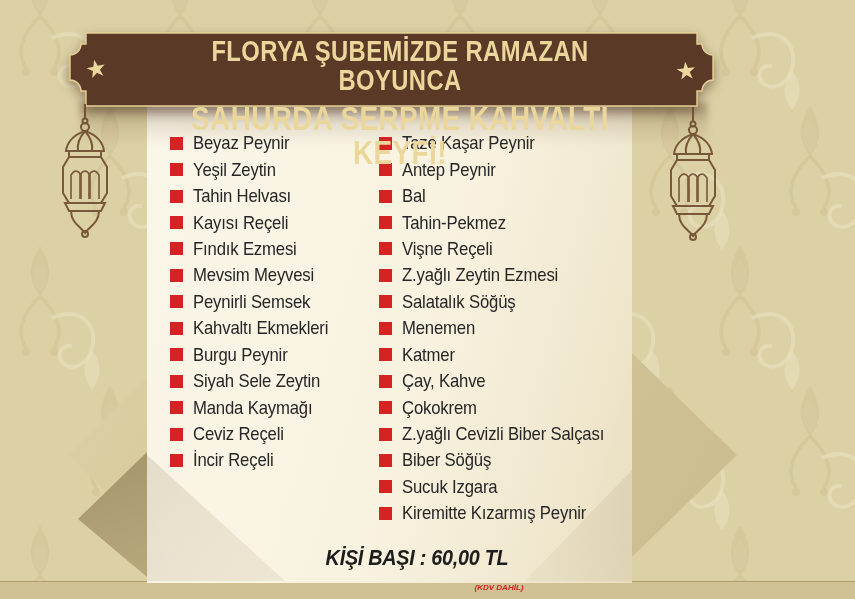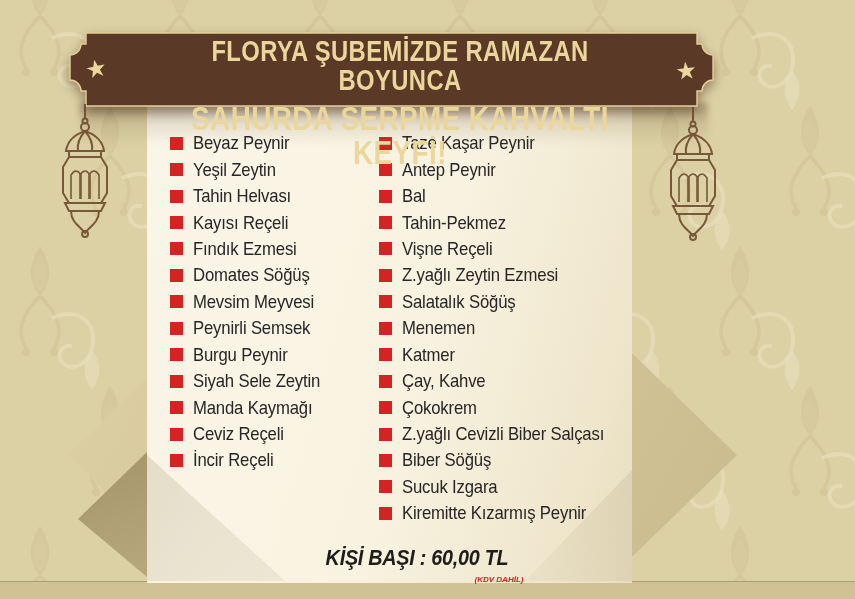--- a/index.html
+++ b/index.html
@@ -97,21 +97,21 @@
 
   
   .footer{position:absolute;left:147px;top:545px;width:540px;z-index:6;text-align:center;}
   .price{
     font-size:22px;font-weight:bold;font-style:italic;
     color:var(--price-text,#1d1d1b);transform:scaleX(.9);letter-spacing:-0.3px;
   }
   .tax-note{
     font-size:8px;font-weight:bold;font-style:italic;
     color:var(--accent-red,#d42322);
-    transform:translateX(82px);margin-top:4px;
+    transform:translateX(82px);margin-top:12px;
   }
 </style>
 </head>
 <body>
 
 <div id="page" style="--background: #dcd1a5; --pattern-dark: #cbbc8d; --pattern-light: #e9e1c0; --band: #d0c294; --fold-dark: #6e5e3d; --panel: #f9f4e3; --banner-bg: #5a3a26; --banner-border: #e6d098; --banner-text: #ebd79c; --bullet: #d42322; --menu-text: #262626; --price-text: #1d1d1b; --accent-red: #d42322; --lantern: #6d4b2d;">
 
   <svg id="bg-pattern" viewBox="0 0 855 599" aria-hidden="true">
     <defs>
       <g id="motif-dark">
@@ -294,35 +294,35 @@
       <li class="menu-item">
         <span class="bullet"></span>
         <span class="menu-label">Kayısı Reçeli</span>
       </li>
 
       <li class="menu-item">
         <span class="bullet"></span>
         <span class="menu-label">Fındık Ezmesi</span>
       </li>
 
-      <li class="menu-item">
-        <span class="bullet"></span>
-        <span class="menu-label">Domates Söğüş</span>
-      </li>
 
       <li class="menu-item">
         <span class="bullet"></span>
         <span class="menu-label">Mevsim Meyvesi</span>
       </li>
 
       <li class="menu-item">
         <span class="bullet"></span>
         <span class="menu-label">Peynirli Semsek</span>
       </li>
 
+      <li class="menu-item">
+        <span class="bullet"></span>
+        <span class="menu-label">Kahvaltı Ekmekleri</span>
+      </li>
 
       <li class="menu-item">
         <span class="bullet"></span>
         <span class="menu-label">Burgu Peynir</span>
       </li>
 
       <li class="menu-item">
         <span class="bullet"></span>
         <span class="menu-label">Siyah Sele Zeytin</span>
       </li>

